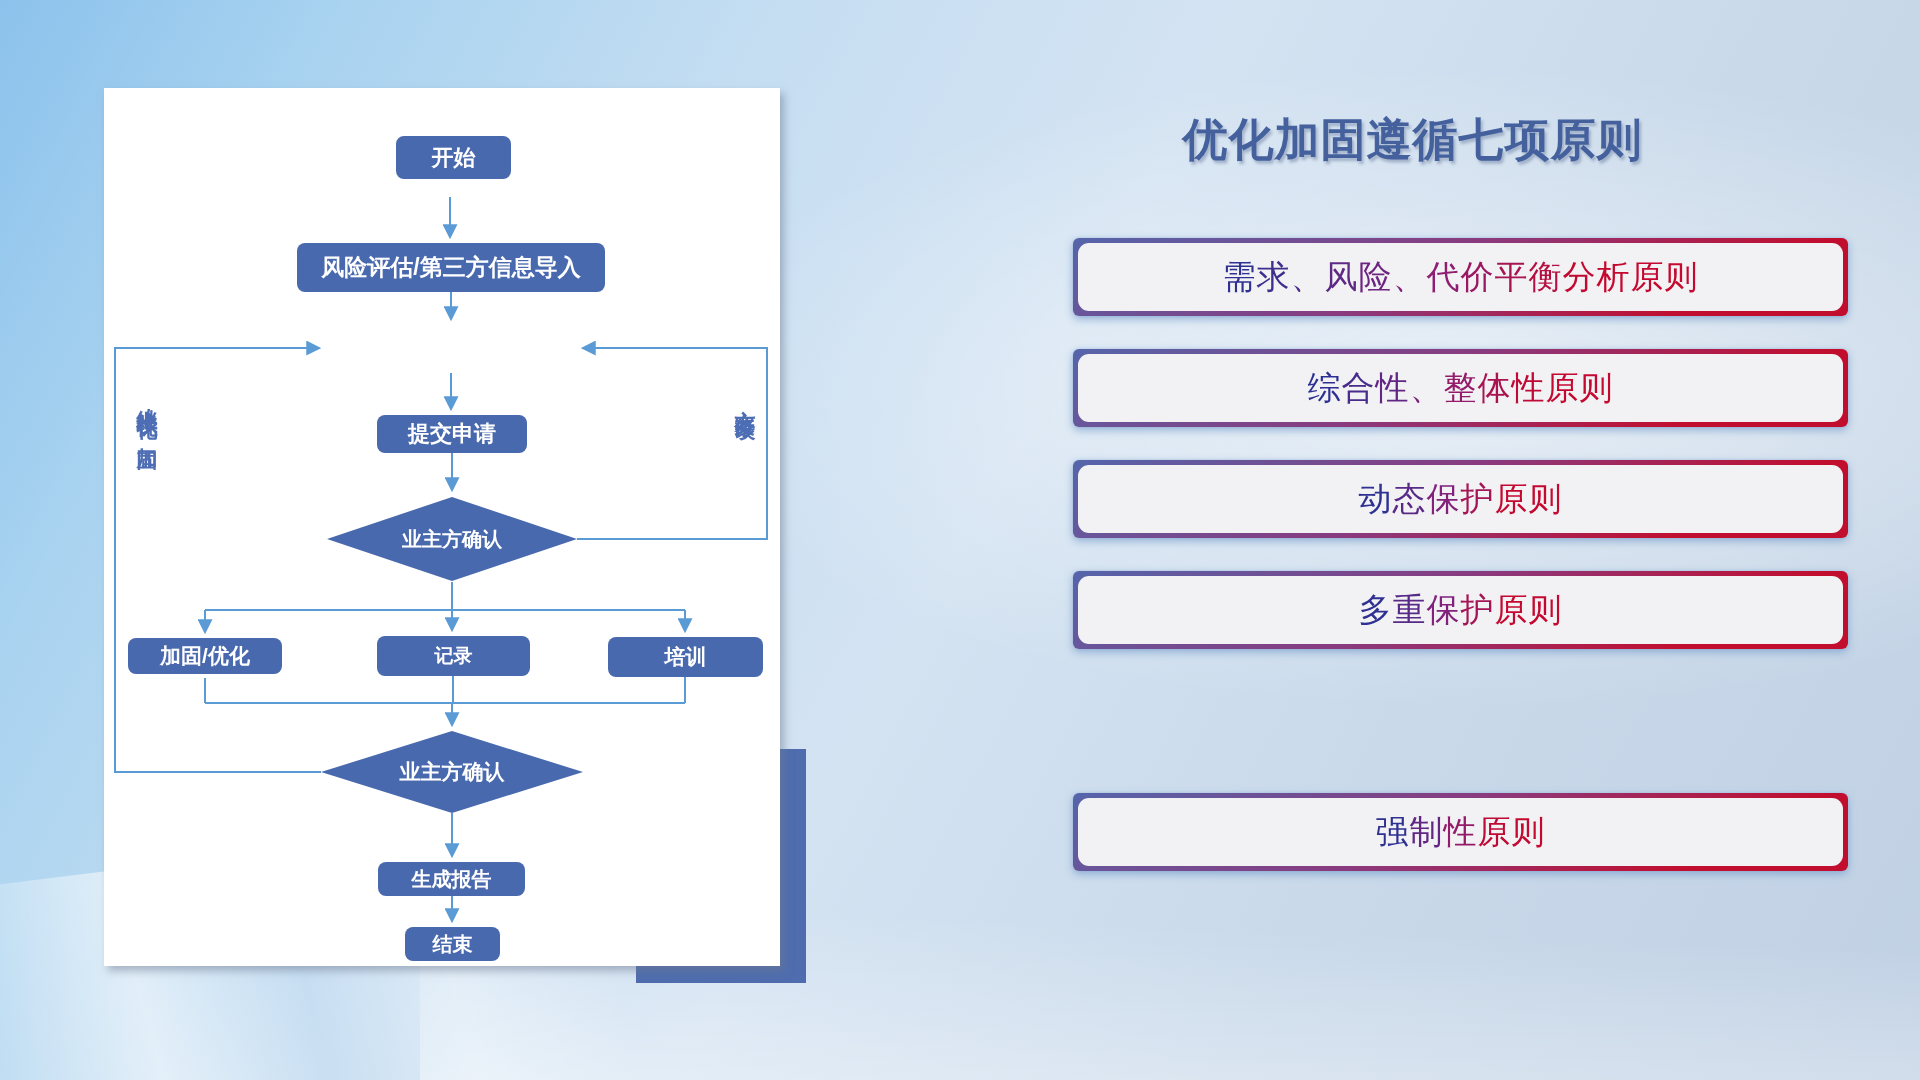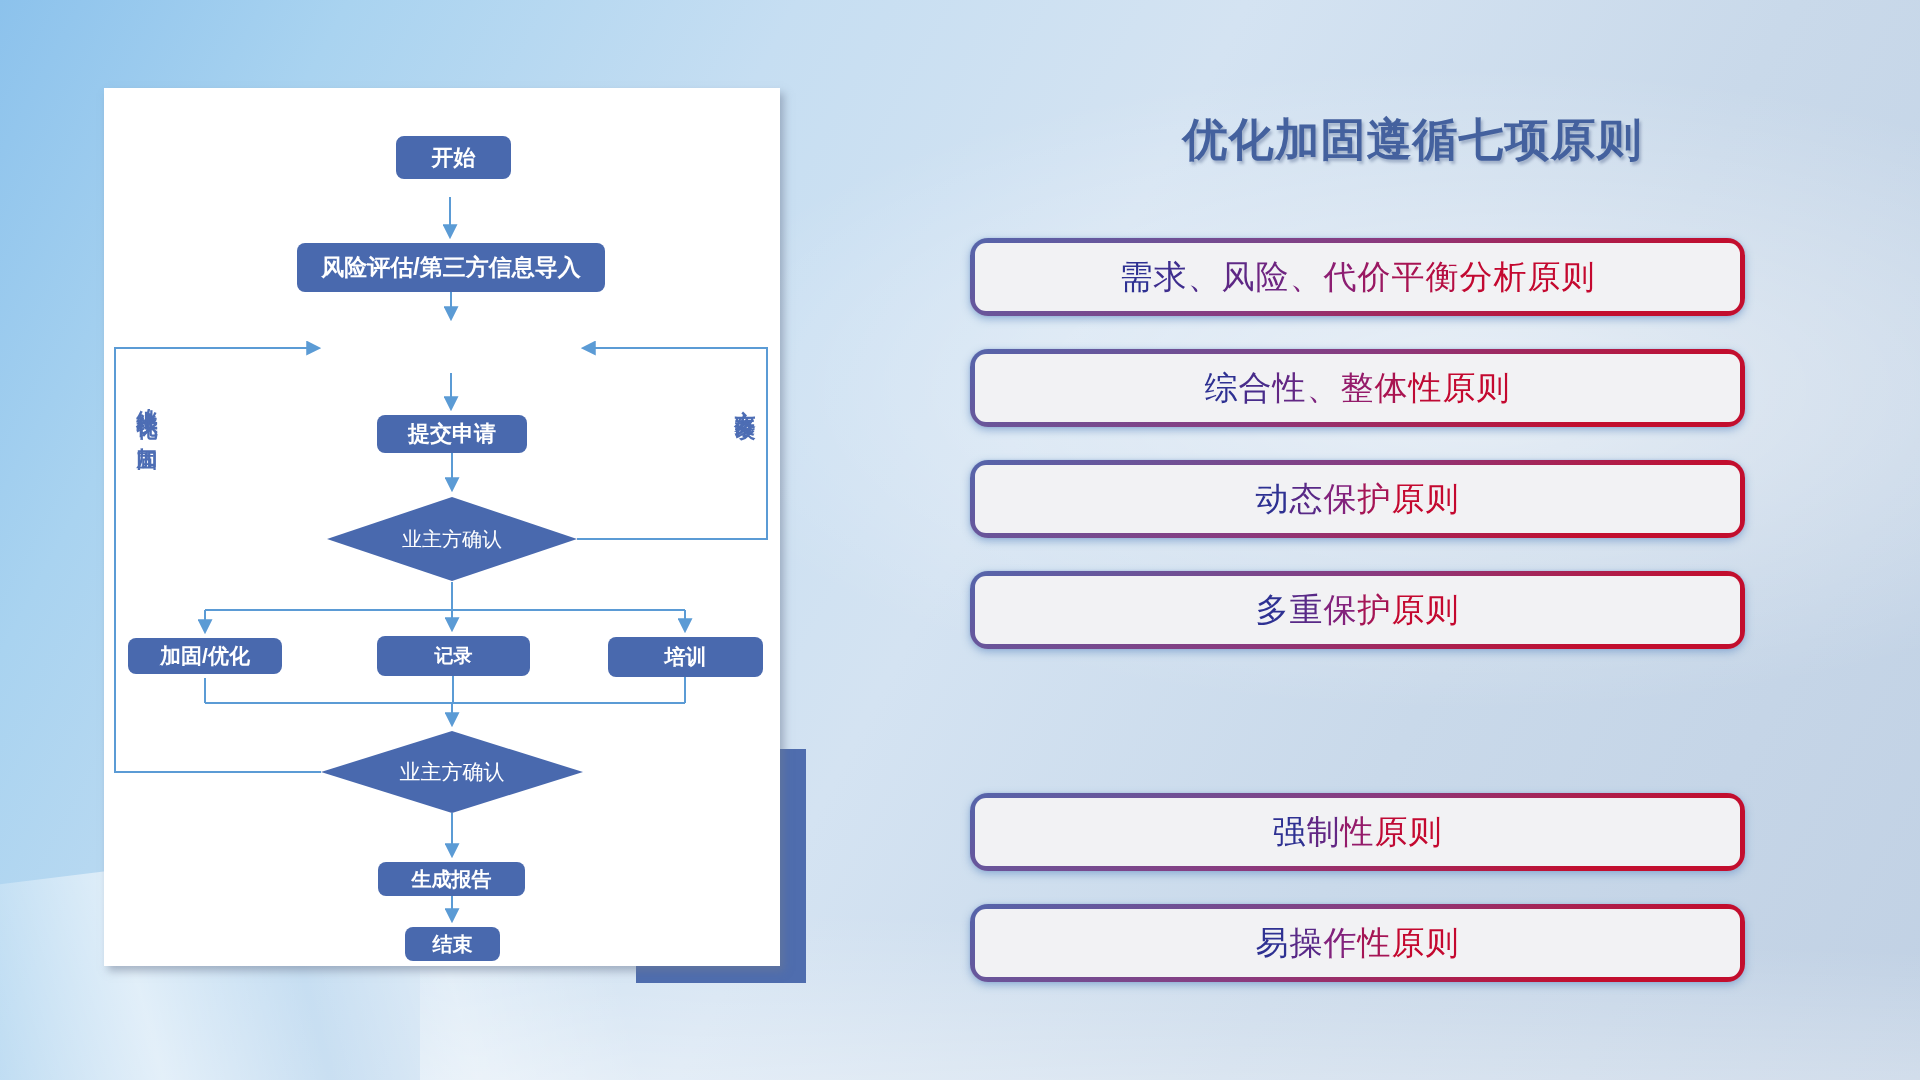--- a/index.html
+++ b/index.html
@@ -20,31 +20,31 @@
   .accent-h{position:absolute;left:636px;top:966px;width:170px;height:17px;background:var(--accent-bar);}
   .card{position:absolute;left:104px;top:88px;width:676px;height:878px;background:var(--card-bg);
     box-shadow:4px 5px 8px rgba(110,122,145,.5);}
 
   
   .flow-svg{position:absolute;left:0;top:0;width:1920px;height:1080px;pointer-events:none;}
   .fnode{position:absolute;display:flex;align-items:center;justify-content:center;
     background:var(--node-fill);color:var(--node-text);font-weight:700;border-radius:8px;
     text-align:center;white-space:nowrap;z-index:3;}
   .dlabel{position:absolute;display:flex;align-items:center;justify-content:center;
-    color:var(--node-text);font-weight:400;z-index:4;white-space:nowrap;}
+    color:var(--node-text);font-weight:700;z-index:4;white-space:nowrap;}
   .vlabel{position:absolute;writing-mode:vertical-rl;text-orientation:upright;
     color:var(--edge-label);font-weight:700;font-size:21px;letter-spacing:3px;z-index:3;
     display:flex;align-items:center;justify-content:flex-start;}
 
   
   .panel-title{position:absolute;left:1025px;top:112px;width:775px;height:56px;
     display:flex;align-items:center;justify-content:center;
     font-size:45px;font-weight:800;letter-spacing:1px;color:var(--title);
     text-shadow:2px 3px 3px rgba(80,100,140,.4);}
-  .pbox{position:absolute;left:970px;width:775px;height:78px;border-radius:18px;padding:5px;box-sizing:border-box;
+  .pbox{position:absolute;left:1073px;width:775px;height:78px;border-radius:6px;padding:5px;box-sizing:border-box;
     background:linear-gradient(152deg,var(--border-blue) 0%,#8a3a7e 45%,var(--border-red) 82%);
     box-shadow:0 3px 9px rgba(125,160,205,.8),0 0 2px rgba(150,180,220,.6);}
   .pbox-inner{width:100%;height:100%;border-radius:11px;background:var(--principle-bg);
     display:flex;align-items:center;justify-content:center;font-size:33px;letter-spacing:1px;}
 </style>
 </head>
 <body>
 
 <div class="stage">
   <div class="streak-a"></div>
@@ -120,18 +120,13 @@
   <div class="pbox" style="top:571px">
     <div class="pbox-inner">
         <span class="grad-text"><span style="color: rgb(46, 49, 146);">多</span><span style="color: rgb(88, 41, 135);">重</span><span style="color: rgb(130, 34, 124);">保</span><span style="color: rgb(165, 21, 85);">护</span><span style="color: rgb(196, 8, 47);">原</span><span style="color: rgb(196, 8, 47);">则</span></span>
       </div>
   </div>
   <div class="pbox" style="top:793px">
     <div class="pbox-inner">
         <span class="grad-text"><span style="color: rgb(46, 49, 146);">强</span><span style="color: rgb(98, 39, 132);">制</span><span style="color: rgb(148, 27, 106);">性</span><span style="color: rgb(191, 10, 53);">原</span><span style="color: rgb(196, 8, 47);">则</span></span>
       </div>
   </div>
-  <div class="pbox" style="top:904px">
-    <div class="pbox-inner">
-        <span class="grad-text"><span style="color: rgb(46, 49, 146);">易</span><span style="color: rgb(88, 41, 135);">操</span><span style="color: rgb(130, 34, 124);">作</span><span style="color: rgb(165, 21, 85);">性</span><span style="color: rgb(196, 8, 47);">原</span><span style="color: rgb(196, 8, 47);">则</span></span>
-      </div>
-  </div>
 </div>
 
 </body></html>

